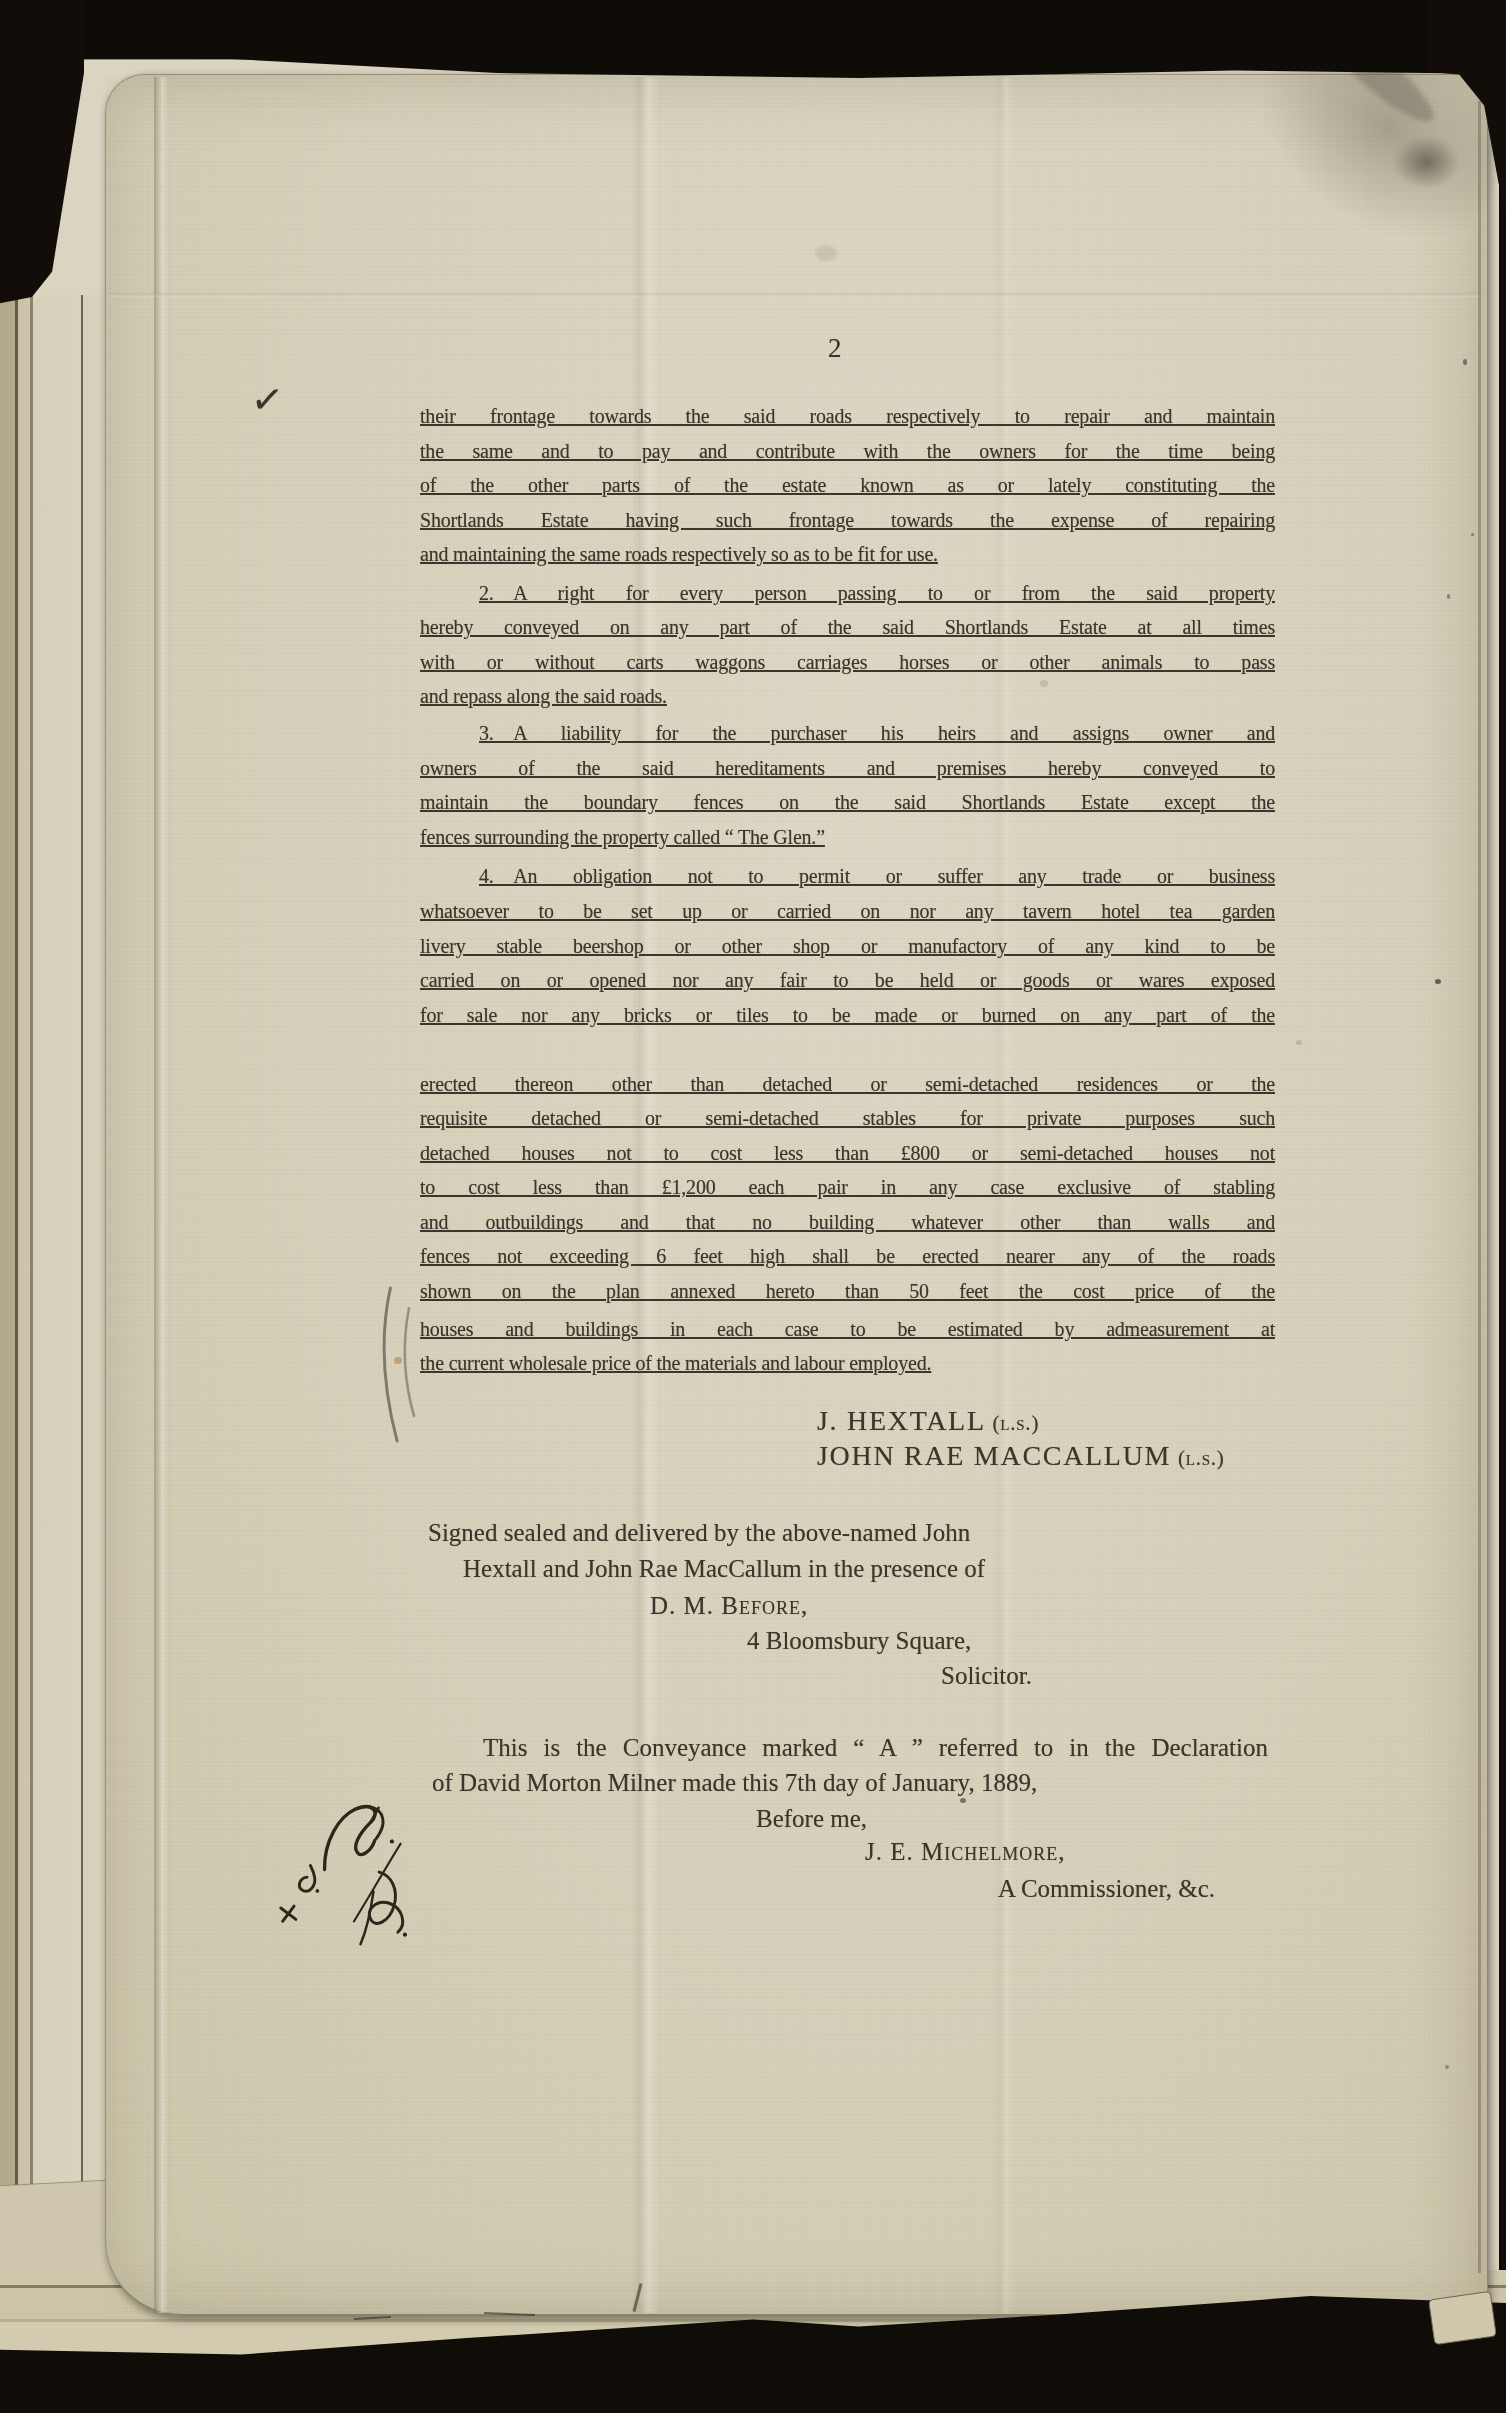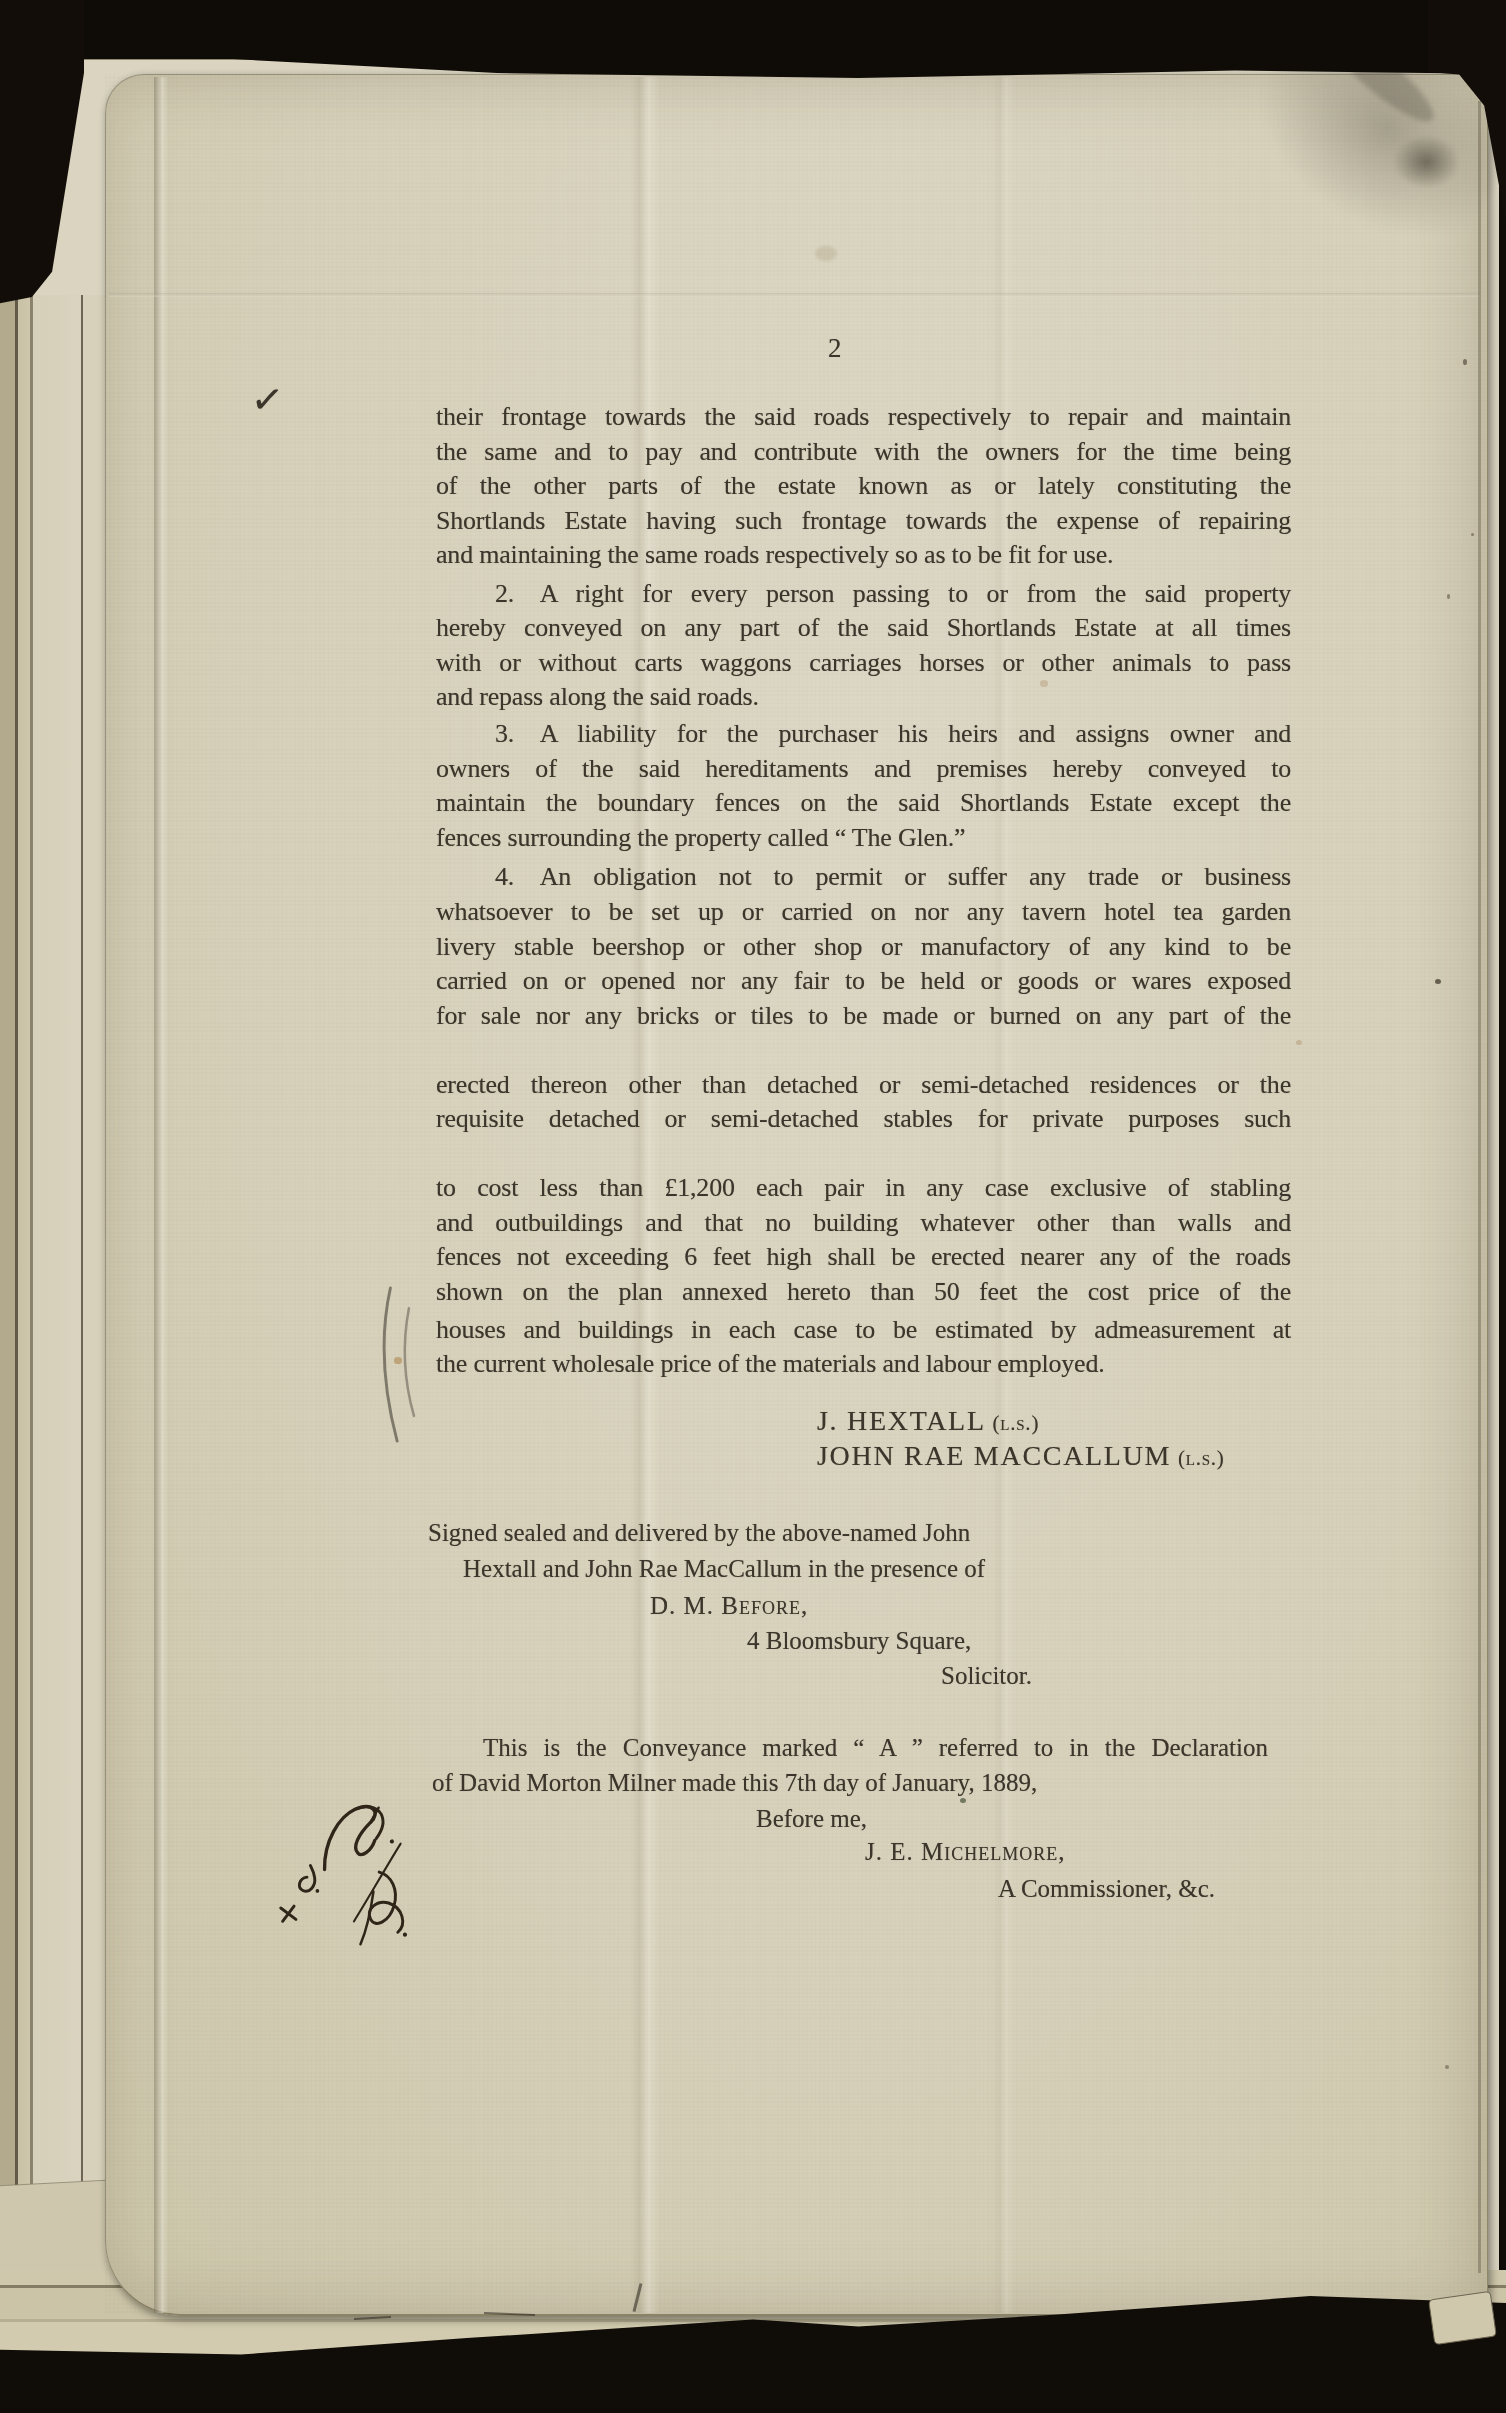--- a/index.html
+++ b/index.html
@@ -54,22 +54,22 @@
       clip-path:polygon(0 0,100% 0,100% 23%,62% 86%,38% 94%,0 96%);}
   .wedge-tr{position:absolute;left:1428px;top:0;width:78px;height:240px;background:#120d08;z-index:6;
       clip-path:polygon(0 0,100% 0,100% 93%,72% 44%,40% 31%,0 30%);}
   .band-bottom{position:absolute;left:0;top:2296px;width:1506px;height:117px;background:#100c07;z-index:6;
       clip-path:polygon(0 46%,16% 50%,31% 36%,50% 20%,57% 26%,70% 16%,83% 4%,87% 0,100% 6%,100% 100%,0 100%);}
   .torn-bit{position:absolute;left:1431px;top:2295px;width:61px;height:44px;background:#cfc8ad;z-index:7;
       transform:rotate(-8deg);border-radius:5px;border:0.8px solid #6d6550;}
   .crack{position:absolute;background:rgba(40,34,26,.55);z-index:6;}
   
   .txt{z-index:5;}
-  .jl{position:absolute;left:436px;width:855px;height:35px;line-height:35px;font-size:26px;
-      letter-spacing:-0.2px;text-align:justify;text-align-last:justify;text-justify:inter-word;z-index:5;}
+  .jl{position:absolute;left:420px;width:855px;height:35px;line-height:35px;font-size:20px;
+      letter-spacing:-0.2px;text-align:justify;text-align-last:justify;text-justify:inter-word;z-index:5;text-decoration:underline;}
   .ind{padding-left:59px;box-sizing:border-box;}
   .ll{text-align-last:left;}
   .jd{position:absolute;left:483px;width:785px;height:35px;line-height:35px;font-size:25px;
       text-align:justify;text-align-last:justify;z-index:5;}
   .pl{position:absolute;white-space:nowrap;font-size:25px;line-height:35px;z-index:5;}
   .sc{font-variant:small-caps;letter-spacing:1px;}
   .sig{position:absolute;white-space:nowrap;font-size:28px;letter-spacing:1.7px;z-index:5;}
   .seal{font-size:21px;font-variant:small-caps;letter-spacing:0.8px;margin-left:6.7px;font-family:Liberation Serif, serif;}
   .pagenum{position:absolute;left:828px;top:333px;font-size:27px;z-index:5;}
   .tick{position:absolute;left:251px;top:377px;font-size:39px;z-index:5;transform:rotate(6deg);color:#3b352c;}
@@ -128,20 +128,21 @@
   <div class="jl" style="top:785px">maintain the boundary fences on the said Shortlands Estate except the</div>
   <div class="jl ll" style="top:820px">fences surrounding the property called “ The Glen.”</div>
 
   <div class="jl ind" style="top:859px">4.  An obligation not to permit or suffer any trade or business</div>
   <div class="jl" style="top:894px">whatsoever to be set up or carried on nor any tavern hotel tea garden</div>
   <div class="jl" style="top:929px">livery stable beershop or other shop or manufactory of any kind to be</div>
   <div class="jl" style="top:963px">carried on or opened nor any fair to be held or goods or wares exposed</div>
   <div class="jl" style="top:998px">for sale nor any bricks or tiles to be made or burned on any part of the</div>
   <div class="jl" style="top:1067px">erected thereon other than detached or semi-detached residences or the</div>
   <div class="jl" style="top:1101px">requisite detached or semi-detached stables for private purposes such</div>
+  <div class="jl" style="top:1136px">detached houses not to cost less than £800 or semi-detached houses not</div>
   <div class="jl" style="top:1170px">to cost less than £1,200 each pair in any case exclusive of stabling</div>
   <div class="jl" style="top:1205px">and outbuildings and that no building whatever other than walls and</div>
   <div class="jl" style="top:1239px">fences not exceeding 6 feet high shall be erected nearer any of the roads</div>
   <div class="jl" style="top:1274px">shown on the plan annexed hereto than 50 feet the cost price of the</div>
   <div class="jl" style="top:1312px">houses and buildings in each case to be estimated by admeasurement at</div>
   <div class="jl ll" style="top:1346px">the current wholesale price of the materials and labour employed.</div>
 
   <div class="sig" style="left:817px;top:1405px">
     <span>J. HEXTALL</span><span class="seal">(l.s.)</span>
   </div>

